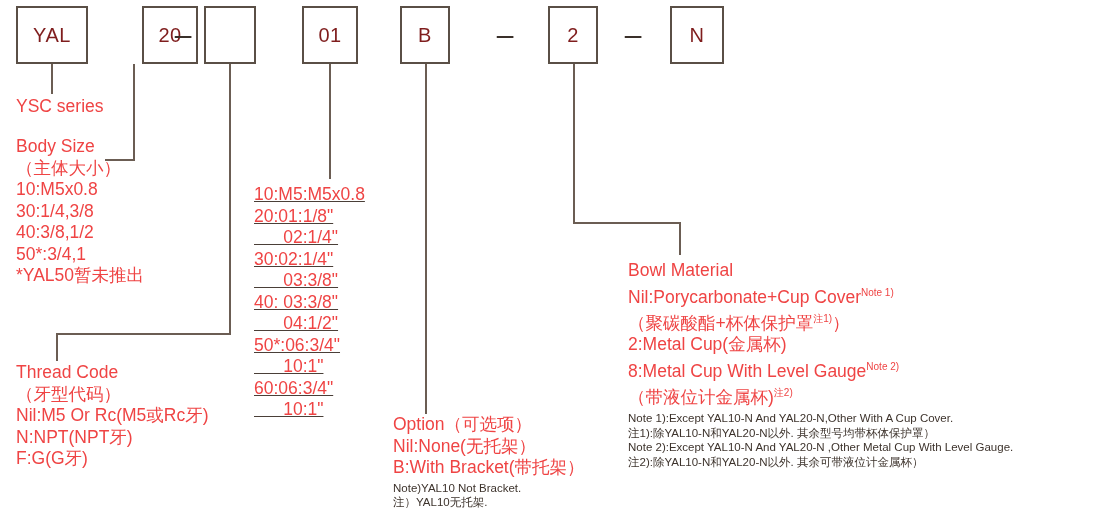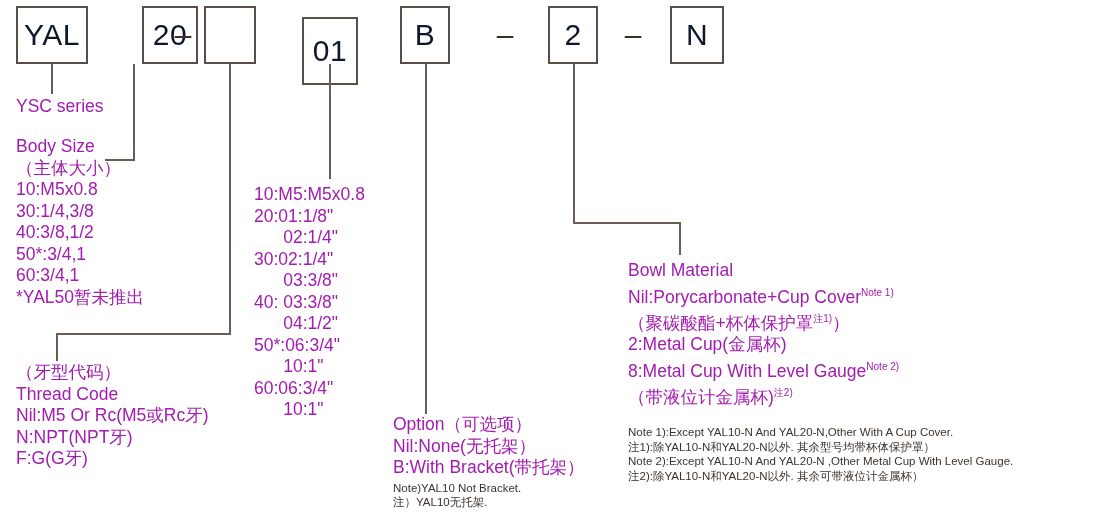--- a/index.html
+++ b/index.html
@@ -11,50 +11,50 @@
     overflow:hidden;
   }
   #root { position:relative; width:1100px; height:516px; }
 
   
   .code-box{
     position:absolute;
     border:2px solid #5a4f46;
     background:#fff;
     display:flex; align-items:center; justify-content:center;
-    font-size:30px; font-weight:400; letter-spacing:.5px;
-    color:#0f172a;
+    font-size:20px; font-weight:400; letter-spacing:.5px;
+    color:#7f1d1d;
     box-sizing:border-box;
   }
   .dash{
     position:absolute;
     font-size:30px; color:#3a302a;
     display:flex; align-items:center; justify-content:center;
   }
 
   
   .vline{ position:absolute; width:2px; background:#6b5d53; }
   .hline{ position:absolute; height:2px; background:#6b5d53; }
 
   
   .blk{ position:absolute; white-space:nowrap; }
-  .t-lg{ font-size:17.5px; line-height:21.5px; color:#a21caf; }
+  .t-lg{ font-size:17.5px; line-height:21.5px; color:#ef4444; }
   .t-sm{ font-size:11.5px; line-height:14.5px; color:#3d332c; }
   .row{ white-space:pre; }
   .sup{ font-size:10px; vertical-align:super; }
 </style>
 </head>
 <body>
 
 <div id="root">
 
   <div class="code-box" style="left:16px;top:6px;width:72px;height:58px;">YAL</div>
   <div class="code-box" style="left:106px;top:6px;width:56px;height:58px;margin-left:36px;">20</div>
   <div class="code-box" style="left:204px;top:6px;width:52px;height:58px;"></div>
-  <div class="code-box" style="left:302px;top:6px;width:56px;height:68px;margin-top:11px;">01</div>
+  <div class="code-box" style="left:302px;top:6px;width:56px;height:58px;">01</div>
   <div class="code-box" style="left:400px;top:6px;width:50px;height:58px;">B</div>
   <div class="code-box" style="left:548px;top:6px;width:50px;height:58px;">2</div>
   <div class="code-box" style="left:670px;top:6px;width:54px;height:58px;">N</div>
 
   <div class="dash" style="left:168px;top:20px;width:30px;height:30px;">–</div>
   <div class="dash" style="left:490px;top:20px;width:30px;height:30px;">–</div>
   <div class="dash" style="left:618px;top:20px;width:30px;height:30px;">–</div>
 
   <div class="vline" style="left:51px;top:64px;height:30px;"></div>
 
@@ -77,33 +77,32 @@
     <div>YSC series</div>
   </div>
 
   <div class="blk" style="left:16px;top:136px;">
     <div class="t-lg">Body Size</div>
     <div class="t-lg">（主体大小）</div>
     <div class="t-lg row">10:M5x0.8</div>
     <div class="t-lg row">30:1/4,3/8</div>
     <div class="t-lg row">40:3/8,1/2</div>
     <div class="t-lg row">50*:3/4,1</div>
-    <div class="t-lg row">60:3/4,1</div>
     <div class="t-lg row">*YAL50暂未推出</div>
   </div>
 
   <div class="blk" style="left:16px;top:362px;">
+    <div class="t-lg">Thread Code</div>
     <div class="t-lg">（牙型代码）</div>
-    <div class="t-lg">Thread Code</div>
     <div class="t-lg row">Nil:M5 Or Rc(M5或Rc牙)</div>
     <div class="t-lg row">N:NPT(NPT牙)</div>
     <div class="t-lg row">F:G(G牙)</div>
   </div>
 
-  <div class="blk" style="left:254px;top:184px;">
+  <div class="blk" style="left:254px;top:184px;text-decoration:underline;">
     <div class="t-lg row">10:M5:M5x0.8</div>
     <div class="t-lg row">20:01:1/8"</div>
     <div class="t-lg row">      02:1/4"</div>
     <div class="t-lg row">30:02:1/4"</div>
     <div class="t-lg row">      03:3/8"</div>
     <div class="t-lg row">40: 03:3/8"</div>
     <div class="t-lg row">      04:1/2"</div>
     <div class="t-lg row">50*:06:3/4"</div>
     <div class="t-lg row">      10:1"</div>
     <div class="t-lg row">60:06:3/4"</div>
@@ -126,19 +125,19 @@
     <div class="t-lg">
       <span>（聚碳酸酯+杯体保护罩</span><span class="sup">注1)</span><span>）</span>
     </div>
     <div class="t-lg">2:Metal Cup(金属杯)</div>
     <div class="t-lg">
       <span>8:Metal Cup With Level Gauge</span><span class="sup">Note 2)</span>
     </div>
     <div class="t-lg">
       <span>（带液位计金属杯)</span><span class="sup">注2)</span>
     </div>
-    <div class="t-sm" style="margin-top:17px;">Note 1):Except YAL10-N And YAL20-N,Other With A Cup Cover.</div>
+    <div class="t-sm" style="margin-top:3px;">Note 1):Except YAL10-N And YAL20-N,Other With A Cup Cover.</div>
     <div class="t-sm"> 注1):除YAL10-N和YAL20-N以外. 其余型号均带杯体保护罩）</div>
     <div class="t-sm">Note 2):Except YAL10-N And YAL20-N ,Other Metal Cup With Level Gauge.</div>
     <div class="t-sm"> 注2):除YAL10-N和YAL20-N以外. 其余可带液位计金属杯）</div>
   </div>
 
 </div>
 
 </body></html>

